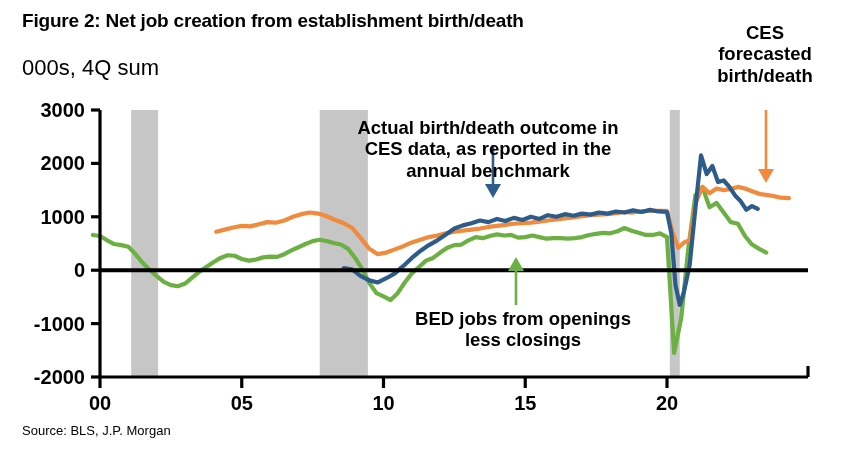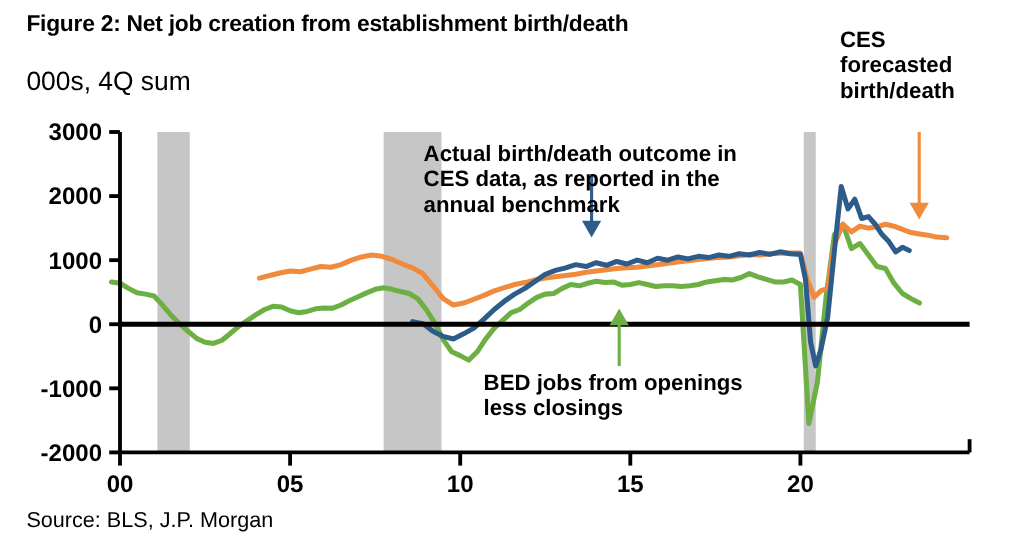--- a/index.html
+++ b/index.html
@@ -35,30 +35,30 @@
     left: 22px;
     top: 55px;
     font-size: 22px;
     font-weight: normal;
     white-space: nowrap;
   }
   .fig-source {
     position: absolute;
     left: 22px;
     top: 423px;
-    font-size: 18px;
+    font-size: 13px;
     font-weight: normal;
     white-space: nowrap;
   }
   .annot {
     position: absolute;
     font-size: 18.5px;
     font-weight: bold;
     line-height: 1.16;
-    text-align: left;
+    text-align: center;
     white-space: pre-line;
   }
   #annot-ces-actual {
     left: 353px;
     top: 76px;
     width: 270px;
     margin-top: 41px;
   }
   #annot-ces-forecast {
     left: 700px;

